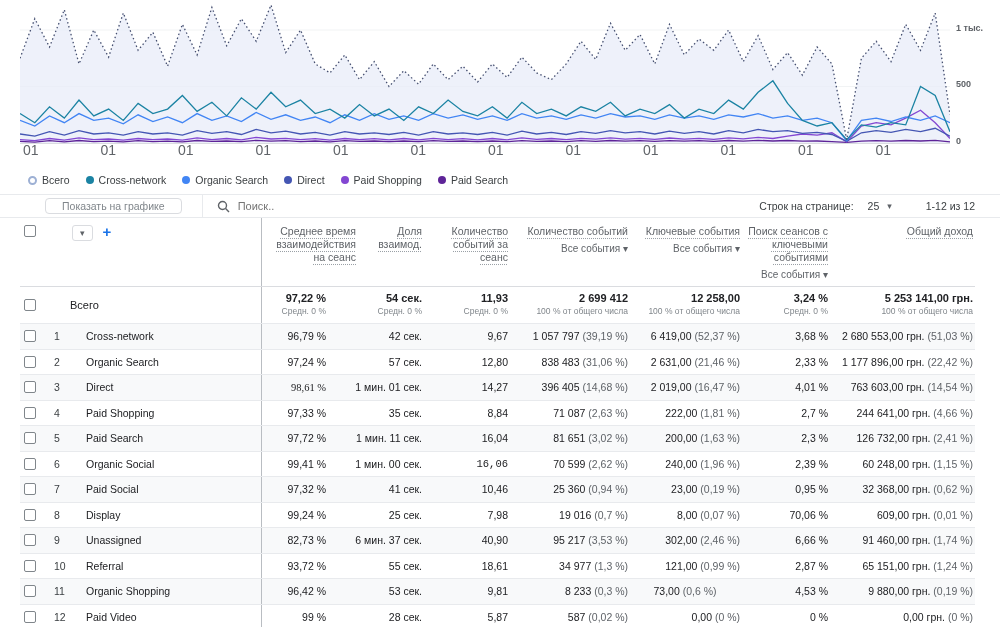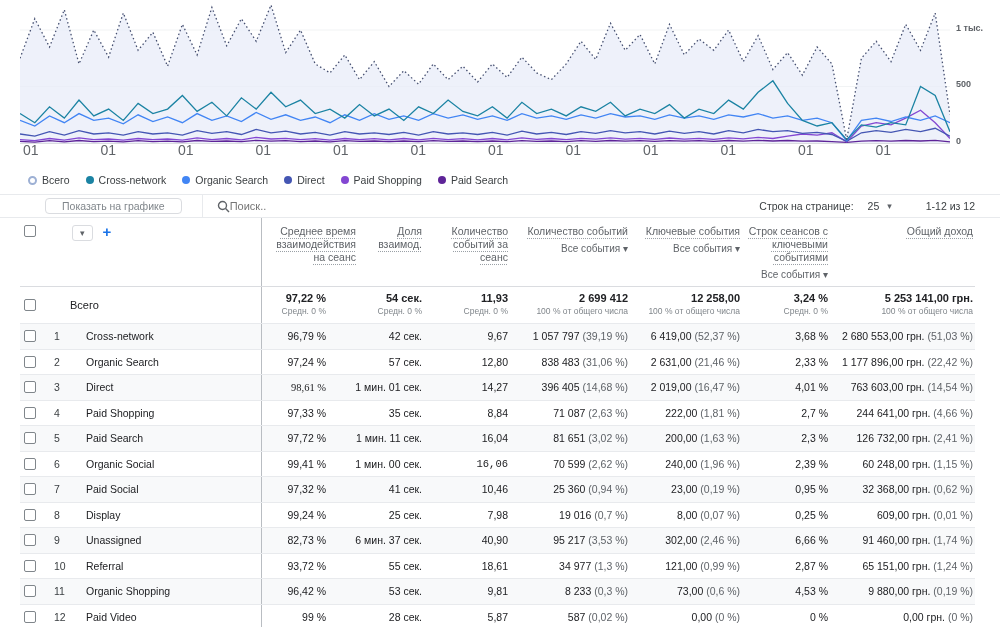--- a/index.html
+++ b/index.html
@@ -17,21 +17,21 @@
   .legend { display:flex; align-items:center; gap:16px; padding:6px 0 0 28px; height:20px; }
   .legend-item { display:flex; align-items:center; gap:5px; font-size:10.5px; color:#3c4043; }
   .dot { width:8px; height:8px; border-radius:50%; flex:none; }
   .dot.hollow { background:#fff; border:2px solid #9db0d4; width:9px; height:9px; }
   
   .toolbar { display:flex; align-items:center; height:24px; margin-top:7px;
              border-top:1px solid #e8eaed; border-bottom:1px solid #e8eaed; }
   .show-btn { margin-left:45px; border:1px solid #dadce0; border-radius:4px; background:#fff;
               color:#80868b; font-size:10.5px; padding:1px 16px; font-family:inherit; }
   .vdiv { width:1px; align-self:stretch; background:#e8eaed; margin-left:20px; }
-  .search { display:flex; align-items:center; gap:0; margin-left:14px; }
+  .search { display:flex; align-items:center; gap:8px; margin-left:14px; }
   .search input { border:none; outline:none; font-size:11px; color:#5f6368; width:150px; font-family:inherit; }
   .pager { margin-left:auto; display:flex; align-items:center; font-size:10.5px; color:#3c4043; padding-right:25px; }
   .pager .num { margin-left:14px; }
   .caret { font-size:9px; color:#5f6368; margin-left:8px; }
   .range { margin-left:34px; }
   
   .tbl { width:955px; margin-left:20px; }
   .cb { width:12px; height:12px; border:1.5px solid #80868b; border-radius:2px; background:#fff; flex:none; }
   .thead { display:flex; border-bottom:1px solid #dadce0; height:69px; }
   .thead-left { width:242px; border-right:1px solid #b9bdc2; padding:7px 0 0 2px;
@@ -147,21 +147,21 @@
         <span class="caret" style="margin-left:0">▾</span>
       </div>
       <span class="plus">+</span>
     </div>
     <div class="thead-right" id="metricHeaders">
         <div class="mcol" style="width: 96px;"><span class="mlabel">Среднее время взаимодействия на сеанс</span></div>
         <div class="mcol" style="width: 66px;"><span class="mlabel">Доля взаимод.</span></div>
         <div class="mcol" style="width: 86px;"><span class="mlabel">Количество событий за сеанс</span></div>
         <div class="mcol" style="width: 120px;"><span class="mlabel">Количество событий</span><span class="mfilter">Все события ▾</span></div>
         <div class="mcol" style="width: 112px;"><span class="mlabel">Ключевые события</span><span class="mfilter">Все события ▾</span></div>
-        <div class="mcol" style="width: 88px;"><span class="mlabel">Строк сеансов с ключевыми событиями</span><span class="mfilter">Все события ▾</span></div>
+        <div class="mcol" style="width: 88px;"><span class="mlabel">Поиск сеансов с ключевыми событиями</span><span class="mfilter">Все события ▾</span></div>
         <div class="mcol" style="width: 145px;"><span class="mlabel">Общий доход</span></div>
       </div>
   </div>
 
   <div class="row total-row">
     <div class="row-left">
       <span class="cb"></span>
       <span class="total-label">Всего</span>
     </div>
     <div class="row-right" id="totalCells">
@@ -314,21 +314,21 @@
           <span class="cb"></span>
           <span class="rnum">8</span>
           <span class="rname">Display</span>
         </div>
         <div class="row-right">
           <div class="cell" style="width: 66px;"><span class="v">99,24 %</span></div>
           <div class="cell" style="width: 96px;"><span class="v">25 сек.</span></div>
           <div class="cell" style="width: 86px;"><span class="v">7,98</span></div>
           <div class="cell" style="width: 120px;"><span class="v">19 016</span><span class="p"> (0,7 %)</span></div>
           <div class="cell" style="width: 112px;"><span class="v">8,00</span><span class="p"> (0,07 %)</span></div>
-          <div class="cell" style="width: 88px;"><span class="v">0,25 %</span></div>
+          <div class="cell" style="width: 88px;"><span class="v">70,06 %</span></div>
           <div class="cell" style="width: 145px;"><span class="v">609,00 грн.</span><span class="p"> (0,01 %)</span></div>
         </div>
       </div>
       <div class="row drow">
         <div class="row-left">
           <span class="cb"></span>
           <span class="rnum">9</span>
           <span class="rname">Unassigned</span>
         </div>
         <div class="row-right">
@@ -361,21 +361,21 @@
         <div class="row-left">
           <span class="cb"></span>
           <span class="rnum">11</span>
           <span class="rname">Organic Shopping</span>
         </div>
         <div class="row-right">
           <div class="cell" style="width: 66px;"><span class="v">96,42 %</span></div>
           <div class="cell" style="width: 96px;"><span class="v">53 сек.</span></div>
           <div class="cell" style="width: 86px;"><span class="v">9,81</span></div>
           <div class="cell" style="width: 120px;"><span class="v">8 233</span><span class="p"> (0,3 %)</span></div>
-          <div class="cell" style="width: 112px;"><span class="v">73,00</span><span class="p"> (0,6 %)</span></div>
+          <div class="cell" style="width: 112px; text-align: center;"><span class="v">73,00</span><span class="p"> (0,6 %)</span></div>
           <div class="cell" style="width: 88px;"><span class="v">4,53 %</span></div>
           <div class="cell" style="width: 145px;"><span class="v">9 880,00 грн.</span><span class="p"> (0,19 %)</span></div>
         </div>
       </div>
       <div class="row drow">
         <div class="row-left">
           <span class="cb"></span>
           <span class="rnum">12</span>
           <span class="rname">Paid Video</span>
         </div>

